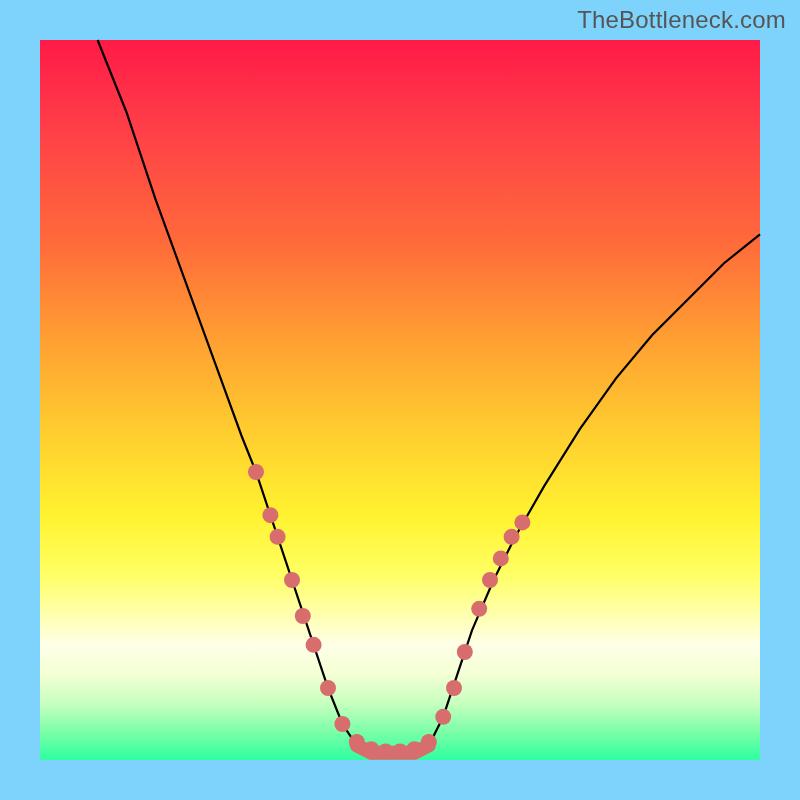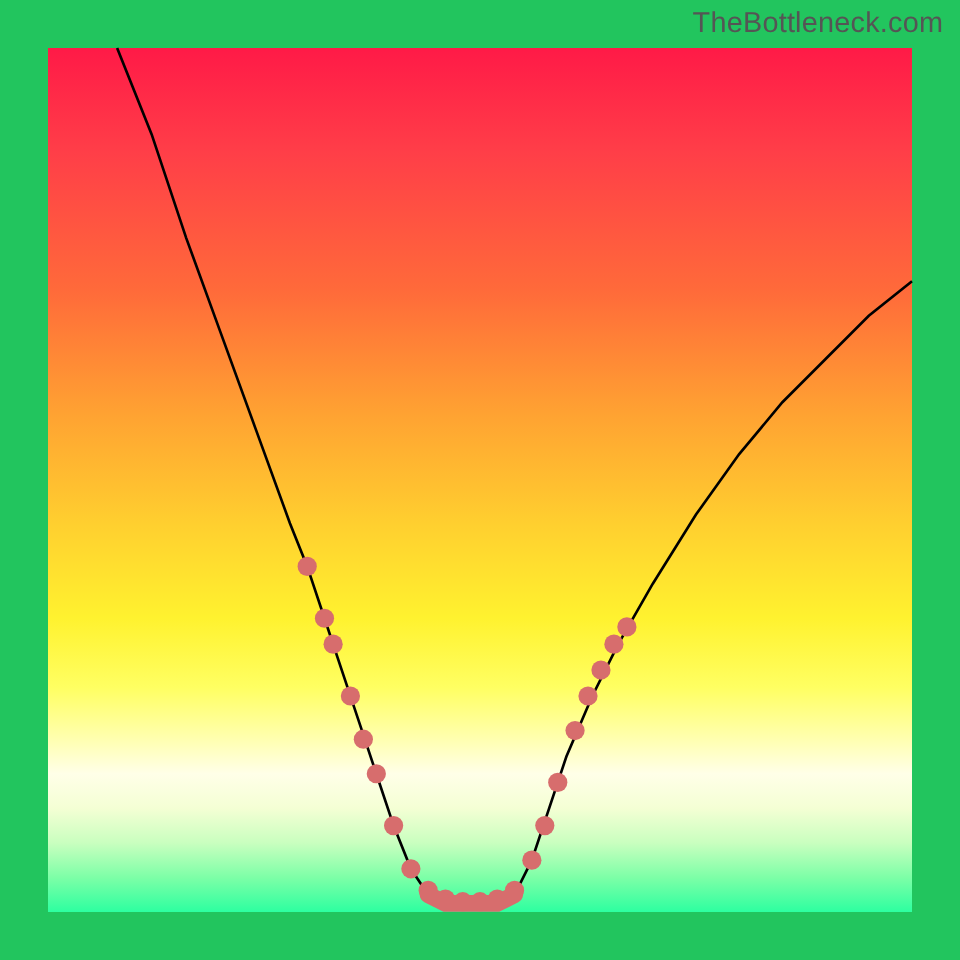--- a/index.html
+++ b/index.html
@@ -8,21 +8,21 @@
     width: 800px;
     height: 800px;
     overflow: hidden;
     background: #000;
     font-family: Arial, Helvetica, sans-serif;
   }
   .frame {
     position: relative;
     width: 800px;
     height: 800px;
-    background: #22c55e;
+    background: #7dd3fc;
   }
   .watermark {
     position: absolute;
     top: 6px;
     right: 14px;
     color: #555;
     font-size: 24px;
     font-weight: 400;
     letter-spacing: 0.2px;
     z-index: 10;

